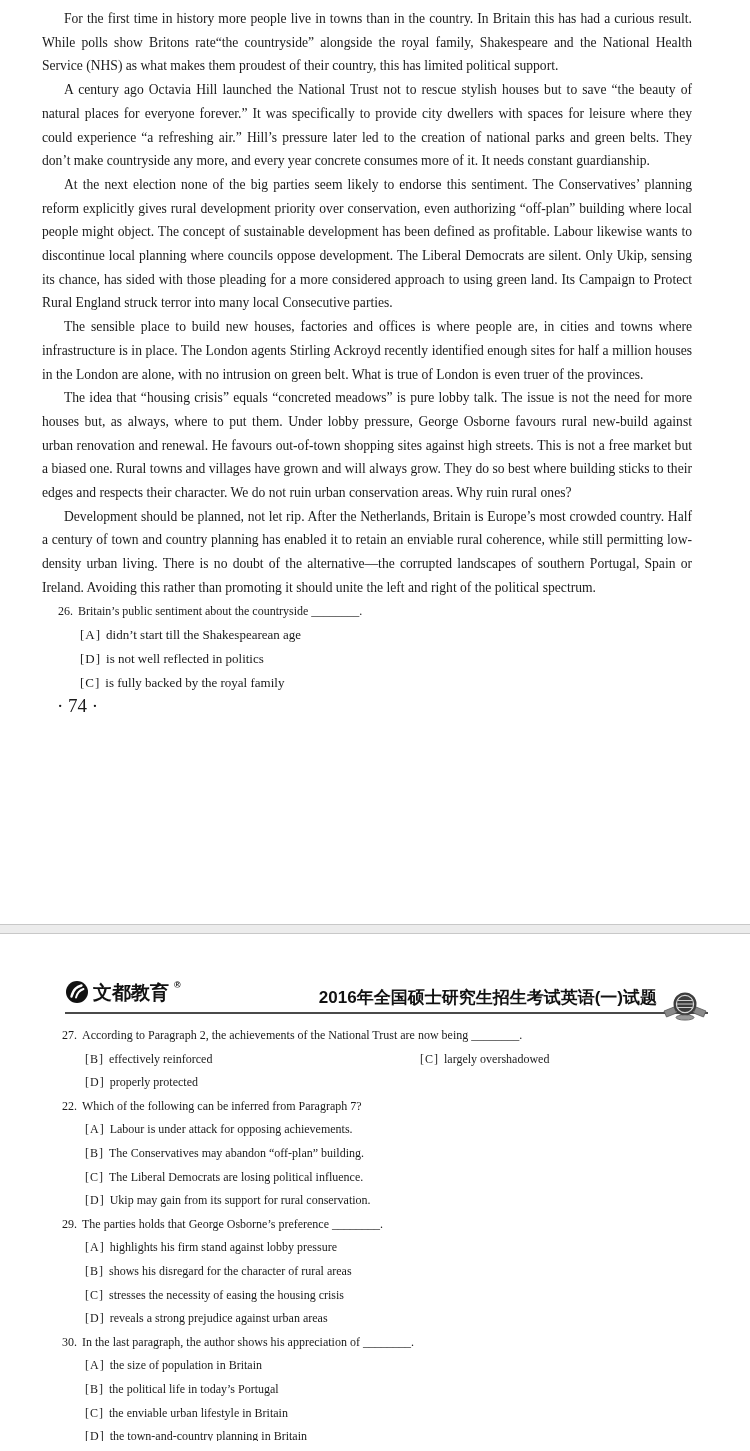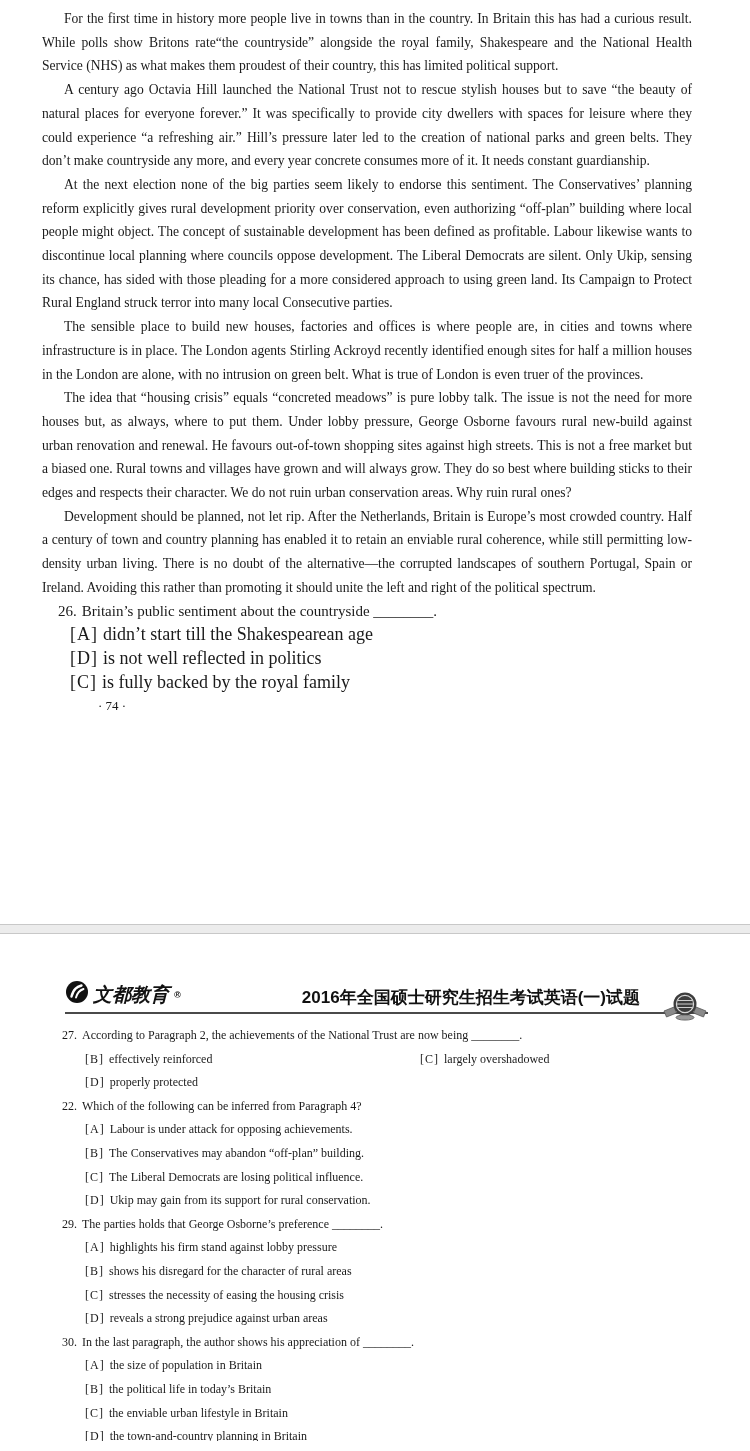--- a/index.html
+++ b/index.html
@@ -2,35 +2,35 @@
 <html><head>
 <meta charset="utf-8">
 <style>
   html,body{margin:0;padding:0;}
   body{width:750px;background:#ffffff;}
   .screen{position:relative;width:750px;height:1451px;background:#ffffff;overflow:hidden;
           font-family:"Liberation Serif",serif;color:#1a1a1a;}
   
   .page1{box-sizing:border-box;height:924px;overflow:hidden;padding:7px 58px 16px 42px;background:#fff;}
   .passage p{margin:0;text-indent:22px;text-align:justify;font-size:13.6px;line-height:23.7px;}
-  .q1stem{margin-left:16px;font-size:15px;line-height:23.7px;}
-  .q1opt{margin-left:28px;font-size:18px;line-height:23.7px;}
+  .q1stem{margin-left:16px;font-size:12px;line-height:23.7px;}
+  .q1opt{margin-left:38px;font-size:13px;line-height:23.7px;}
   .qnum{margin-right:5px;}
   .optlabel{margin-right:5px;letter-spacing:1px;}
-  .pagenum{margin-left:56px;font-size:13px;line-height:23.7px;}
+  .pagenum{margin-left:15px;font-size:19px;line-height:23.7px;}
   
   .divider{height:8px;background:#ececec;border-top:1px solid #c8c8c8;border-bottom:1px solid #c8c8c8;}
   
   .page2{box-sizing:border-box;height:507px;overflow:hidden;background:#fff;}
   .p2header{margin:49px 42px 0 65px;display:flex;justify-content:space-between;align-items:flex-end;
             border-bottom:2px solid #4a4a4a;padding-bottom:3px;height:26px;}
-  .logo{display:flex;align-items:center;gap:4px;font-family:"Liberation Sans",sans-serif;
-        font-weight:bold;font-size:19px;color:#111;white-space:nowrap;font-style:italic;}
+  .logo{display:flex;gap:4px;font-family:"Liberation Sans",sans-serif;
+        font-weight:bold;font-size:19px;color:#111;white-space:nowrap;}
   .logo sup{font-size:9px;vertical-align:super;margin-left:1px;}
-  .titlewrap{display:flex;align-items:flex-end;gap:22px;}
+  .titlewrap{display:flex;align-items:flex-end;gap:5px;}
   .examtitle{font-family:"Liberation Sans",sans-serif;font-weight:bold;font-size:17px;color:#111;
              white-space:nowrap;}
   .sealwrap{position:relative;width:46px;height:24px;}
   .sealwrap svg{position:absolute;right:0;bottom:-14px;}
   .questions{margin:10px 56px 0 62px;font-size:12px;line-height:23.6px;}
   .qstem{white-space:nowrap;}
   .opts{margin-left:23px;}
   .grid2{display:grid;grid-template-columns:335px auto;margin-left:23px;}
   .optrow{white-space:nowrap;}
 </style>
@@ -114,21 +114,21 @@
             <span class="optlabel">[C]</span><span>largely overshadowed</span>
           </div>
           <div class="optrow">
             <span class="optlabel">[D]</span><span>properly protected</span>
           </div>
         </div>
       </div>
 
       <div>
         <div class="qstem">
-          <span class="qnum">22.</span><span>Which of the following can be inferred from Paragraph 4?</span>
+          <span class="qnum">22.</span><span>Which of the following can be inferred from Paragraph 7?</span>
         </div>
         <div class="opts">
           <div class="optrow">
             <span class="optlabel">[A]</span><span>Labour is under attack for opposing achievements.</span>
           </div>
           <div class="optrow">
             <span class="optlabel">[B]</span><span>The Conservatives may abandon “off-plan” building.</span>
           </div>
           <div class="optrow">
             <span class="optlabel">[C]</span><span>The Liberal Democrats are losing political influence.</span>
@@ -161,21 +161,21 @@
 
       <div>
         <div class="qstem">
           <span class="qnum">30.</span><span>In the last paragraph, the author shows his appreciation of ________.</span>
         </div>
         <div class="opts">
           <div class="optrow">
             <span class="optlabel">[A]</span><span>the size of population in Britain</span>
           </div>
           <div class="optrow">
-            <span class="optlabel">[B]</span><span>the political life in today’s Britain</span>
+            <span class="optlabel">[B]</span><span>the political life in today’s Portugal</span>
           </div>
           <div class="optrow">
             <span class="optlabel">[C]</span><span>the enviable urban lifestyle in Britain</span>
           </div>
           <div class="optrow">
             <span class="optlabel">[D]</span><span>the town-and-country planning in Britain</span>
           </div>
         </div>
       </div>
 

